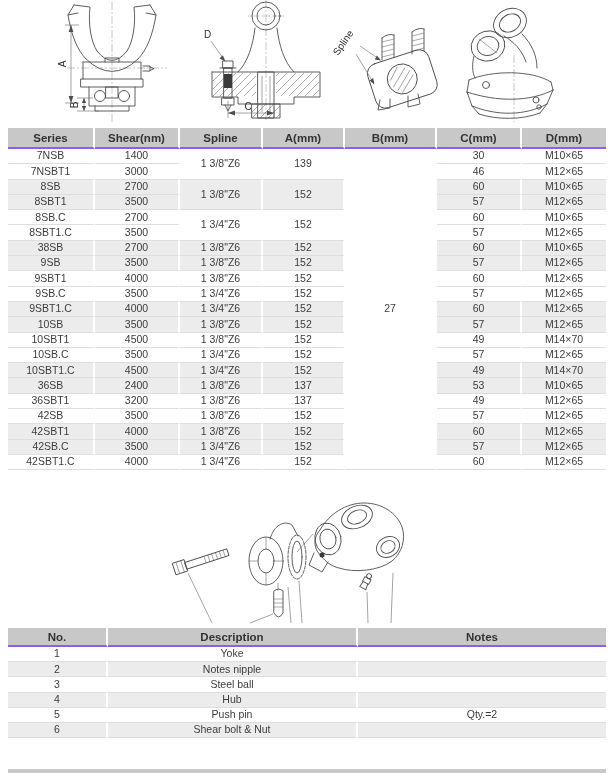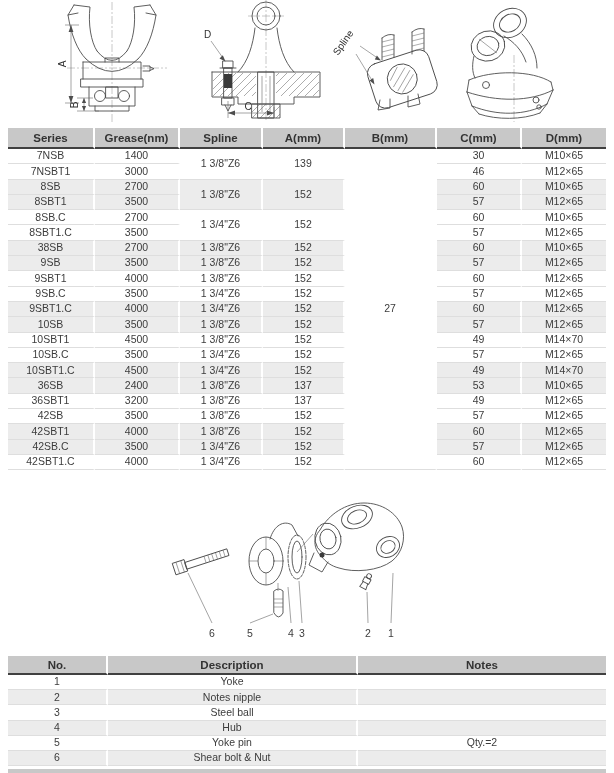--- a/index.html
+++ b/index.html
@@ -18,21 +18,21 @@
   svg .fillblk { fill:#3a3a3a; stroke:none; }
   svg .arrow { fill:#4d4d4d; stroke:none; }
   svg .ldr { fill:none; stroke:#7d7d7d; stroke-width:0.7; }
   svg text { font-family:"Liberation Sans", sans-serif; font-size:10px; fill:#2f2f2f; }
   svg text.callout { font-size:10.5px; text-anchor:middle; fill:#3c3c3c; }
   
   table { border-collapse:separate; border-spacing:0; table-layout:fixed; width:598px; }
   th {
     background:var(--header-bg,#c8c8c8); font-size:11.5px; font-weight:bold; color:#333;
     height:21px; text-align:center; vertical-align:middle;
-    border-right:2px solid #fff; border-bottom:2px solid #404040;
+    border-right:2px solid #fff; border-bottom:2px solid #8b5cf6;
   }
   th:last-child { border-right:none; }
   td {
     font-size:10.5px; text-align:center; vertical-align:middle; line-height:1.1;
     border-right:2px solid #fff; border-bottom:1px solid #dedede;
   }
   td:last-child { border-right:none; }
   #main-table td { height:15.3px; }
   #parts-table th { height:19px; }
   #parts-table td { height:15.2px; }
@@ -170,21 +170,21 @@
         <col style="width:85px">
         <col style="width:83px">
       <col style="width:82px">
         <col style="width:92px">
         <col style="width:85px">
         <col style="width:84px">
     </colgroup>
   <thead>
         <tr>
           <th>Series</th>
-          <th>Grease(nm)</th>
+          <th>Shear(nm)</th>
           <th>Spline</th>
           <th>A(mm)</th>
           <th>B(mm)</th>
           <th>C(mm)</th>
           <th>D(mm)</th>
         </tr>
       </thead>
       <tbody>
         <tr>
           <td class="row-white">7NSB</td>
@@ -400,21 +400,21 @@
   <path class="ldr" d="M241,128 L243,78"></path>
 
   <text class="callout" x="62" y="142">6</text>
   <text class="callout" x="100" y="142">5</text>
   <text class="callout" x="141" y="142">4</text>
   <text class="callout" x="152" y="142">3</text>
   <text class="callout" x="218" y="142">2</text>
   <text class="callout" x="241" y="142">1</text>
 </svg>
 
-<div class="abs" style="left:8px;top:656px;">
+<div class="abs" style="left:8px;top:628px;">
   <table id="parts-table">
     <colgroup>
       <col style="width:100px">
         <col style="width:250px">
         <col style="width:248px">
     </colgroup>
   <thead>
         <tr>
           <th>No.</th>
           <th>Description</th>
@@ -437,21 +437,21 @@
           <td class="row-white">Steel ball</td>
           <td class="row-white"></td>
         </tr>
         <tr>
           <td class="row-gray">4</td>
           <td class="row-gray">Hub</td>
           <td class="row-gray"></td>
         </tr>
         <tr>
           <td class="row-white">5</td>
-          <td class="row-white">Yoke pin</td>
+          <td class="row-white">Push pin</td>
           <td class="row-white">Qty.=2</td>
         </tr>
         <tr>
           <td class="row-gray">6</td>
           <td class="row-gray">Shear bolt &amp; Nut</td>
           <td class="row-gray"></td>
         </tr>
       </tbody>
     </table>
 </div>

